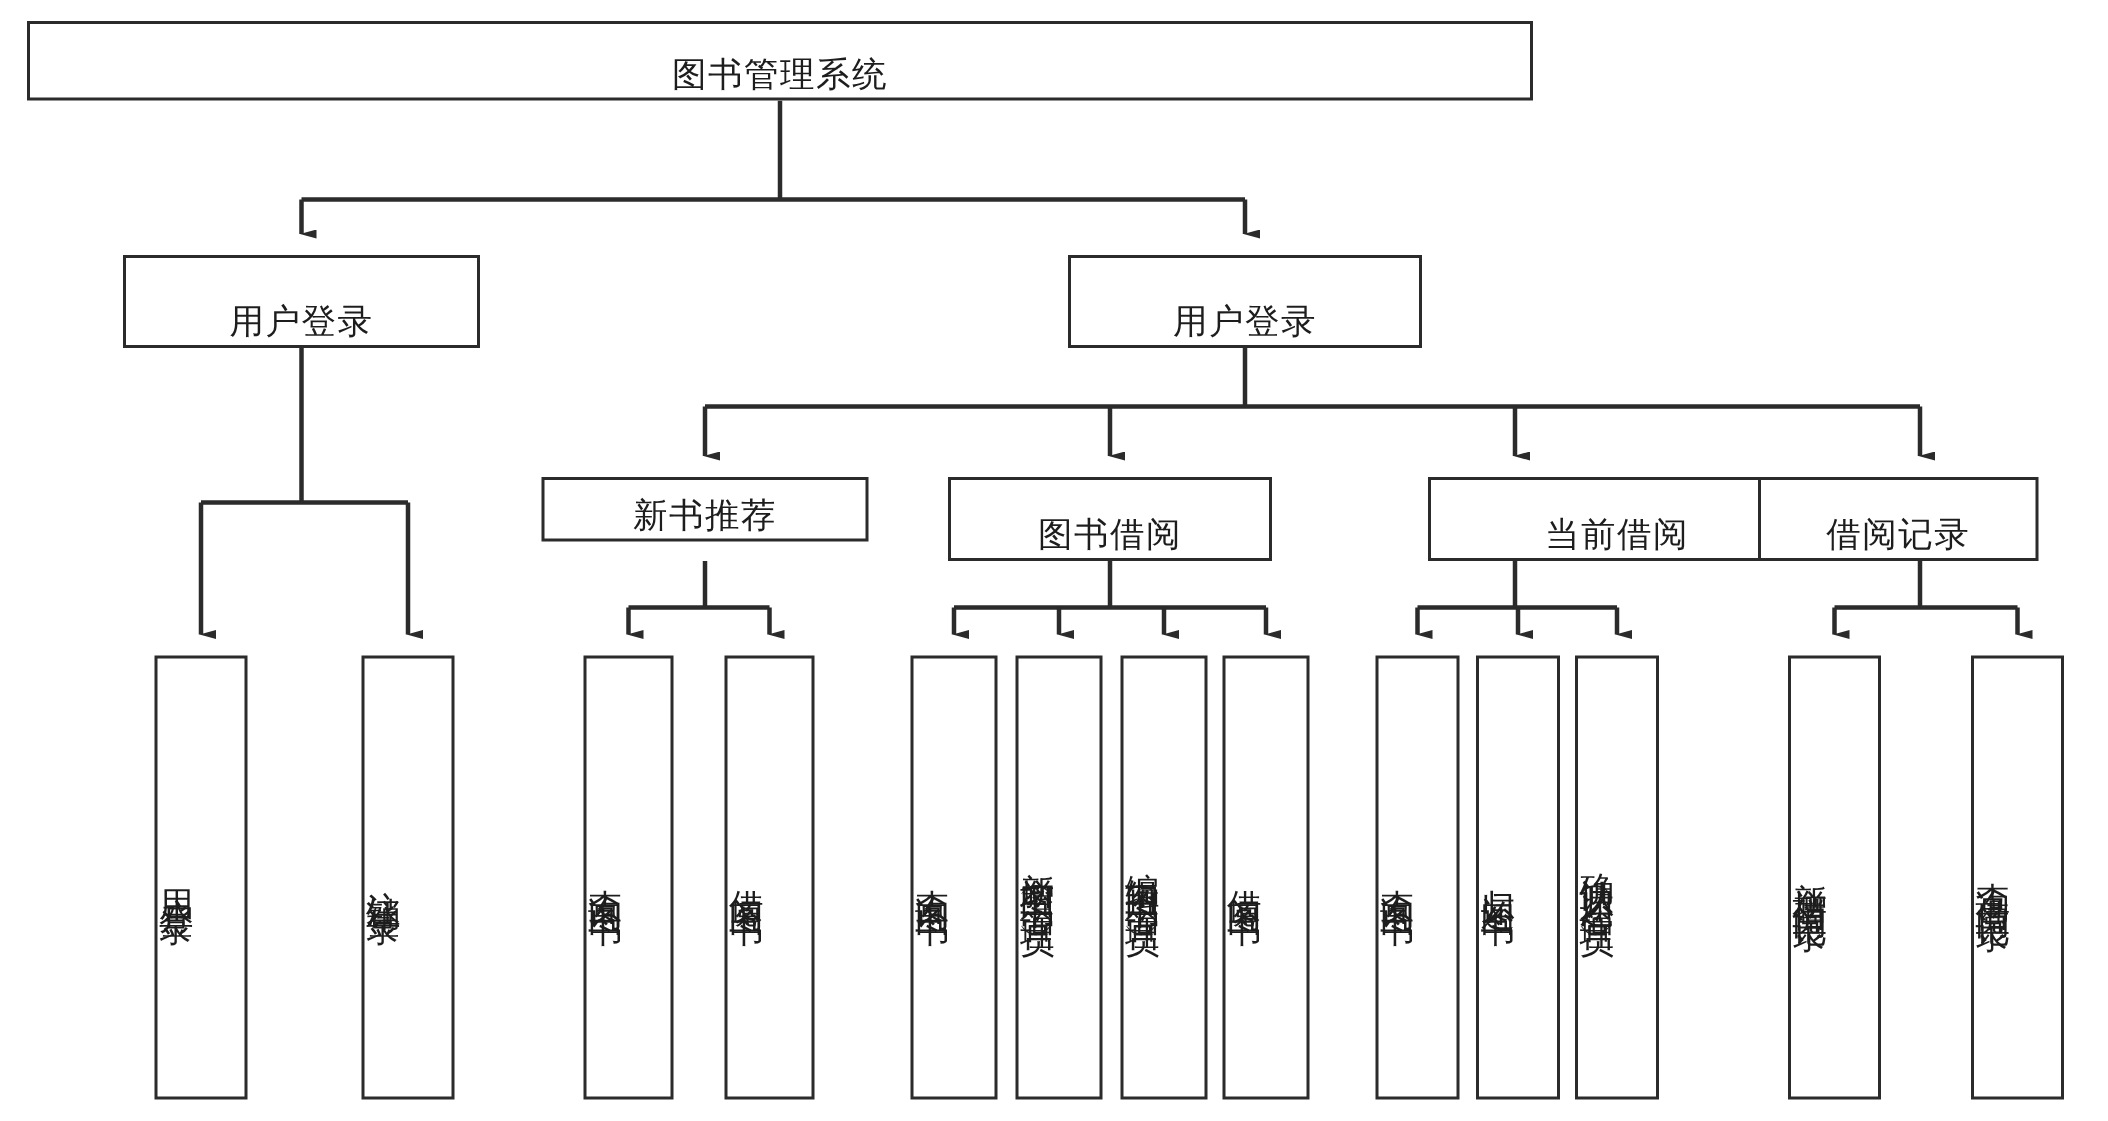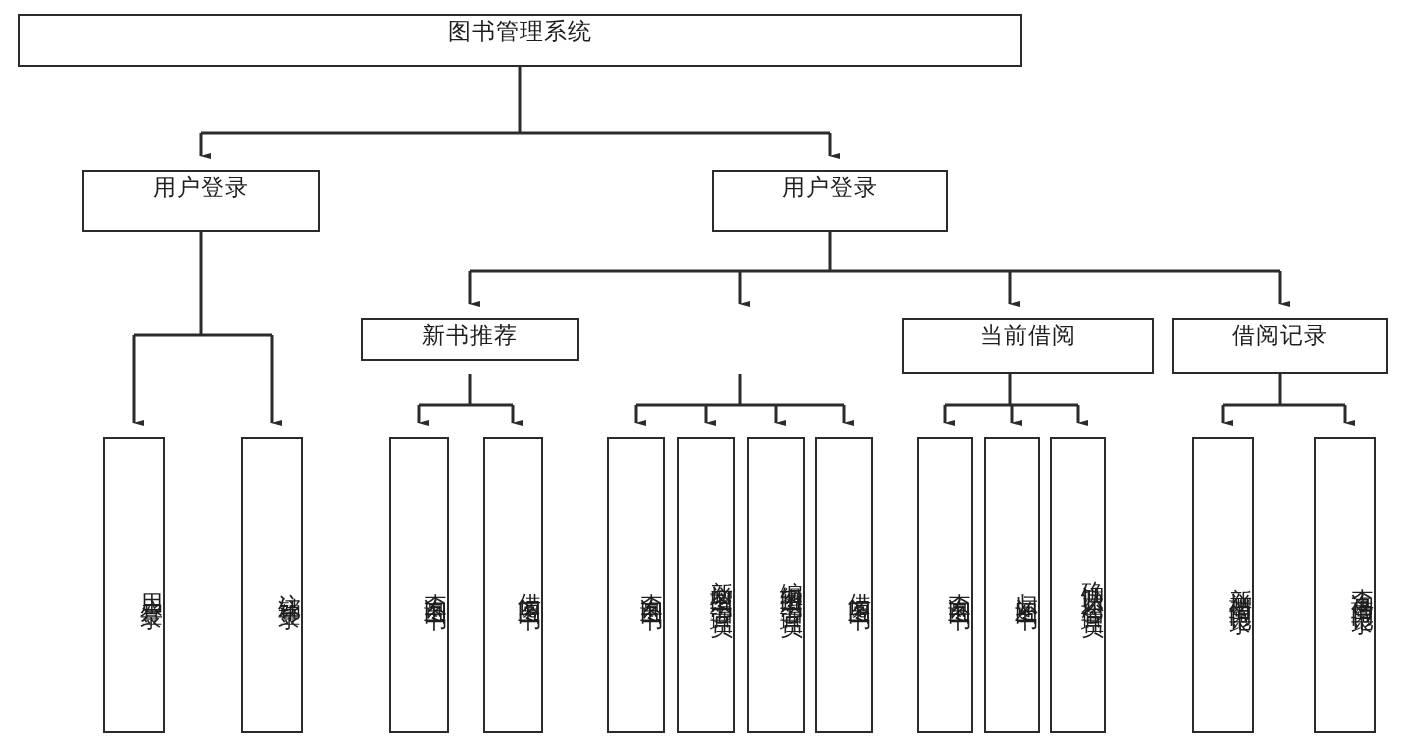--- a/index.html
+++ b/index.html
@@ -25,21 +25,21 @@
     width: 1405px;
     height: 747px;
     pointer-events: none;
   }
   .node {
     position: absolute;
     box-sizing: border-box;
     background: #ffffff;
     border: 2px solid #2b2b2b;
     display: flex;
-    align-items: flex-start;
+    align-items: flex-end;
     justify-content: center;
     color: #1d1d1d;
   }
   .node.horizontal {
     font-size: 23px;
     letter-spacing: 1px;
   }
   .node.vertical {
     writing-mode: vertical-rl;
     text-orientation: upright;
@@ -132,24 +132,27 @@
   <div class="node horizontal" style="left: 82px; top: 170px; width: 238px; height: 62px;">
     <span class="node-label">用户登录</span>
   </div>
   <div class="node horizontal" style="left: 712px; top: 170px; width: 236px; height: 62px;">
     <span class="node-label">用户登录</span>
   </div>
 
   <div class="node horizontal" style="left: 361px; top: 318px; width: 218px; height: 43px;">
     <span class="node-label">新书推荐</span>
   </div>
-  <div class="node horizontal" style="left: 902px; top: 318px; width: 252px; height: 56px;">
+  <div class="node horizontal" style="left: 632px; top: 318px; width: 216px; height: 56px;">
+    <span class="node-label">图书借阅</span>
+  </div>
+  <div class="node horizontal" style="left: 952px; top: 318px; width: 252px; height: 56px;">
     <span class="node-label">当前借阅</span>
   </div>
-  <div class="node horizontal" style="left: 1172px; top: 318px; width: 216px; height: 56px;">
+  <div class="node horizontal" style="left: 1172px; top: 318px; width: 187px; height: 56px;">
     <span class="node-label">借阅记录</span>
   </div>
 
   <div class="node vertical" style="left: 103px; top: 437px; width: 62px; height: 296px;">
     <span class="node-label">用户登录</span>
   </div>
   <div class="node vertical" style="left: 241px; top: 437px; width: 62px; height: 296px;">
     <span class="node-label">注销登录</span>
   </div>
   <div class="node vertical" style="left: 389px; top: 437px; width: 60px; height: 296px;">

